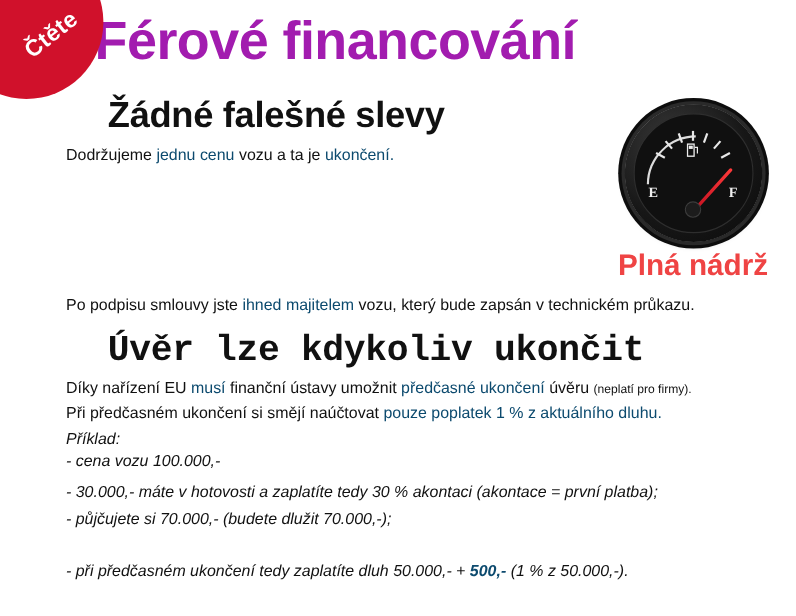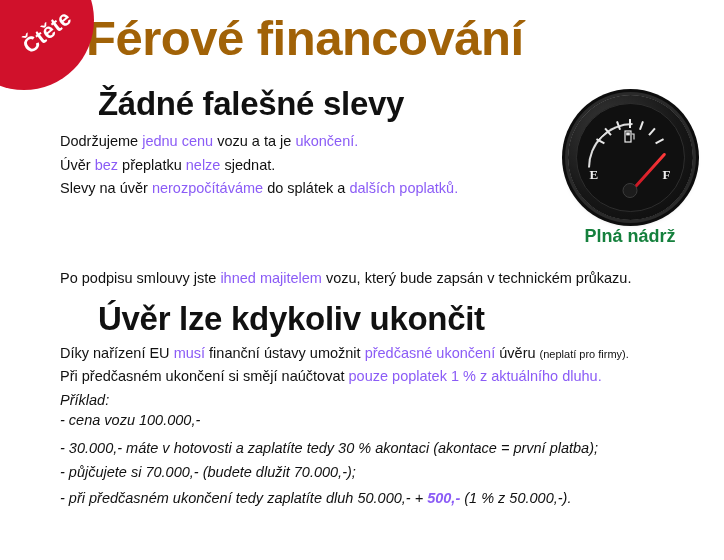--- a/index.html
+++ b/index.html
@@ -57,65 +57,65 @@
   }
 
   
   .title {
     position: absolute;
     left: 86px;
     top: 10px;
     font-size: 49px;
     font-weight: bold;
     letter-spacing: -0.5px;
-    color: #a16207;
+    color: #a21caf;
     white-space: nowrap;
   }
 
   
   .heading {
     position: absolute;
     font-size: 33px;
     font-weight: bold;
     letter-spacing: -0.3px;
     color: #111111;
     white-space: nowrap;
     margin-left: 38px;
   }
   #h-slevy { left: 60px; top: 85px; }
   #h-majitel { left: 60px; top: 225px; }
-  #h-uver { left: 60px; top: 300px; }
+  #h-uver { left: 60px; top: 300px; font-family: Liberation Mono, monospace; }
 
   
   .line {
     position: absolute;
     font-size: 14.5px;
     color: #111111;
     white-space: nowrap;
   }
-  .red { color: #8b5cf6; }
+  .red { color: #0c4a6e; }
   .small { font-size: 11px; text-align: center; }
   .bold { font-weight: bold; }
 
   #l1 { left: 60px; top: 133px; }
   #l2 { left: 60px; top: 157px; }
   #l3 { left: 60px; top: 180px; }
   #l4 { left: 60px; top: 203px; }
 
   #l5 { left: 60px; top: 270px; }
 
   #l6 { left: 60px; top: 345px; }
   #l7 { left: 60px; top: 368px; }
 
   #ex-label { left: 60px; top: 392px; font-style: italic; }
   #ex1 { left: 60px; top: 412px; font-style: italic; }
   #ex2 { left: 60px; top: 440px; font-style: italic; }
   #ex3 { left: 60px; top: 464px; font-style: italic; }
   #ex4 { left: 60px; top: 488px; font-style: italic; }
-  #ex5 { left: 60px; top: 490px; font-style: italic; }
+  #ex5 { left: 60px; top: 512px; font-style: italic; }
 
   
   .gauge-area {
     position: absolute;
     right: 14px;
     top: 95px;
     width: 160px;
     text-align: center;
   }
   .gauge {
@@ -194,23 +194,23 @@
     bottom: 22px;
     transform: translateX(-50%);
     width: 13px;
     height: 13px;
     border-radius: 50%;
     background: #1c1c1c;
     border: 1px solid #3c3c3c;
   }
   .gauge-caption {
     margin-top: 6px;
-    font-size: 18px;
-    font-weight: bold;
-    color: #15803d;
+    font-size: 27px;
+    font-weight: bold;
+    color: #ef4444;
     white-space: nowrap;
   }
 </style>
 </head>
 <body>
 
 <div class="poster">
 
   <div class="badge-wrap">
     <div class="badge-circle"></div>
@@ -218,27 +218,21 @@
   </div>
 
   <div class="title">Férové financování</div>
 
   <div class="heading" id="h-slevy">Žádné falešné slevy</div>
 
   <div class="line" id="l1">
     <span>Dodržujeme </span><span class="red">jednu cenu</span><span> vozu a ta je </span><span class="red">ukončení.</span>
   </div>
 
-  <div class="line" id="l2">
-    <span>Úvěr </span><span class="red">bez</span><span> přeplatku </span><span class="red">nelze</span><span> sjednat.</span>
-  </div>
-
-  <div class="line" id="l3">
-    <span>Slevy na úvěr </span><span class="red">nerozpočítáváme</span><span> do splátek a </span><span class="red">dalších poplatků.</span>
-  </div>
+
 
 
 
   <div class="line" id="l5">
     <span>Po podpisu smlouvy jste </span><span class="red">ihned majitelem</span><span> vozu, který bude zapsán v technickém průkazu.</span>
   </div>
 
   <div class="heading" id="h-uver">Úvěr lze kdykoliv ukončit</div>
 
   <div class="line" id="l6">

